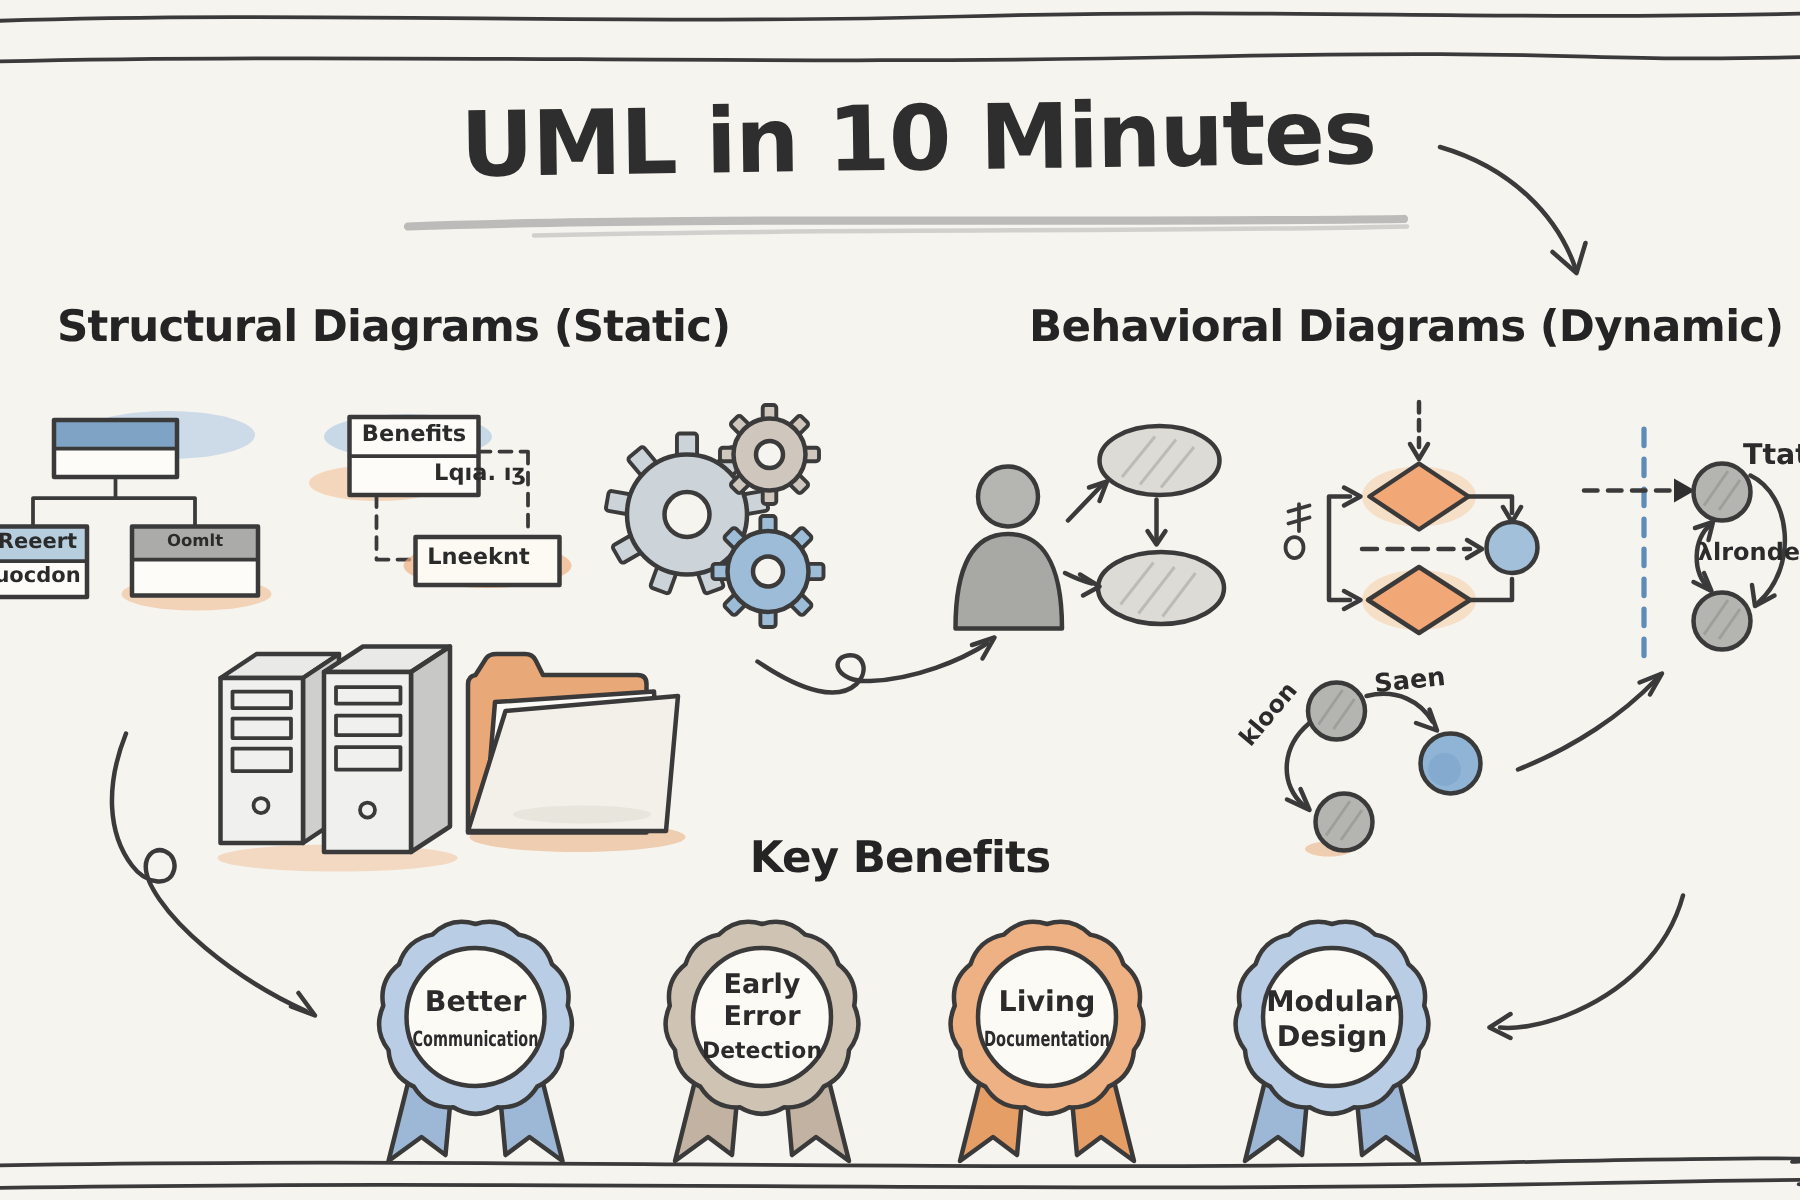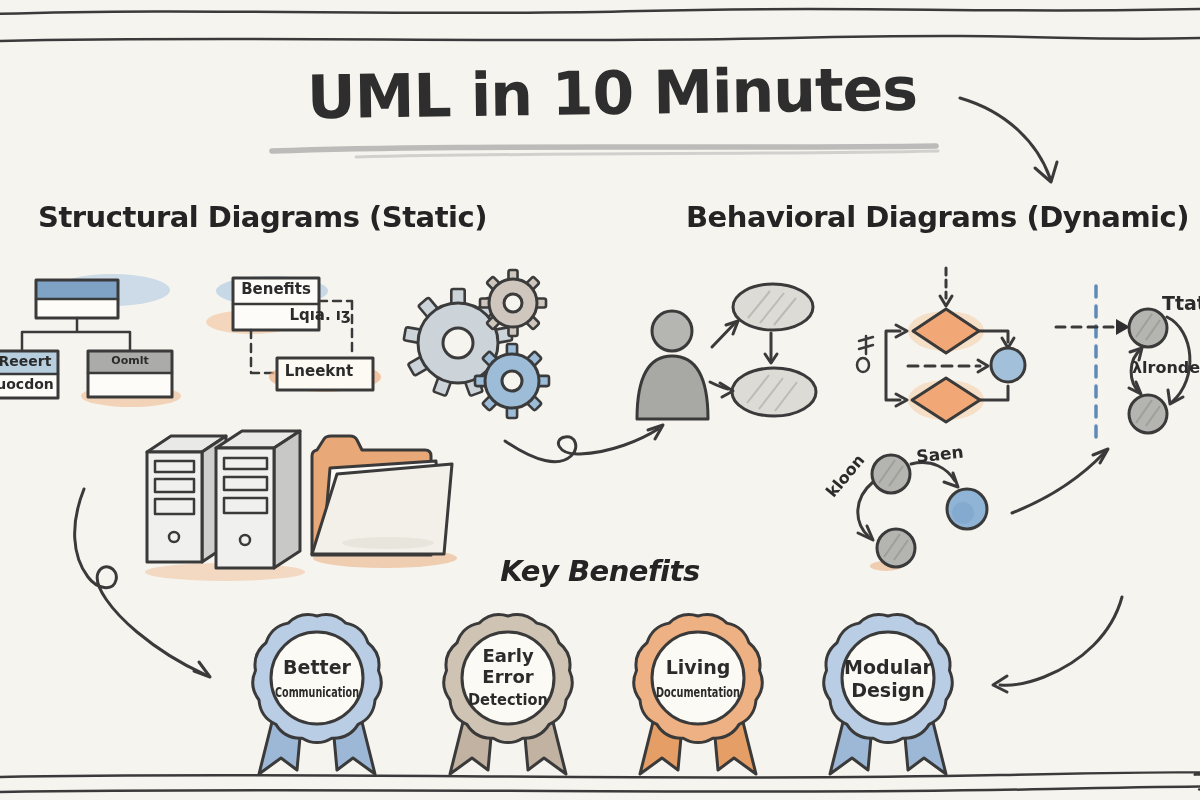--- a/index.html
+++ b/index.html
@@ -245,21 +245,21 @@
     <circle class="shape" r="46" fill="#fcfaf5"></circle>
     <text y="-4" font-size="19">Modular</text>
     <text y="19" font-size="19">Design</text>
   </g>
 
 </svg>
 
 <div class="title">UML in 10 Minutes</div>
 <div class="h2" style="left:38px;top:200px;width:480px;">Structural Diagrams (Static)</div>
 <div class="h2" style="left:686px;top:200px;width:510px;">Behavioral Diagrams (Dynamic)</div>
-<div class="h2" style="left:450px;top:554px;width:300px;text-align:center;font-style:italic;">Key Benefits</div>
+<div class="h2" style="left:450px;top:554px;width:300px;text-align:center;">Key Benefits</div>
 
 <div class="lbl" style="left:-6px;top:354px;width:62px;font-size:14px;">Reeert</div>
 <div class="lbl" style="left:-6px;top:377px;width:62px;font-size:14px;">uocdon</div>
 <div class="lbl" style="left:88px;top:355px;width:84px;font-size:11px;">Oomlt</div>
 
 <div class="lbl" style="left:233px;top:282px;width:86px;font-size:15px;">Benefits</div>
 <div class="lbl" style="left:233px;top:308px;width:86px;font-size:15px;margin-left:44px;">Lqıa. ıʒ</div>
 <div class="lbl" style="left:277px;top:364px;width:84px;font-size:15px;">Lneeknt</div>
 
 <div class="lbl" style="left:1162px;top:294px;width:48px;font-size:19px;text-align:left;">Ttat</div>

